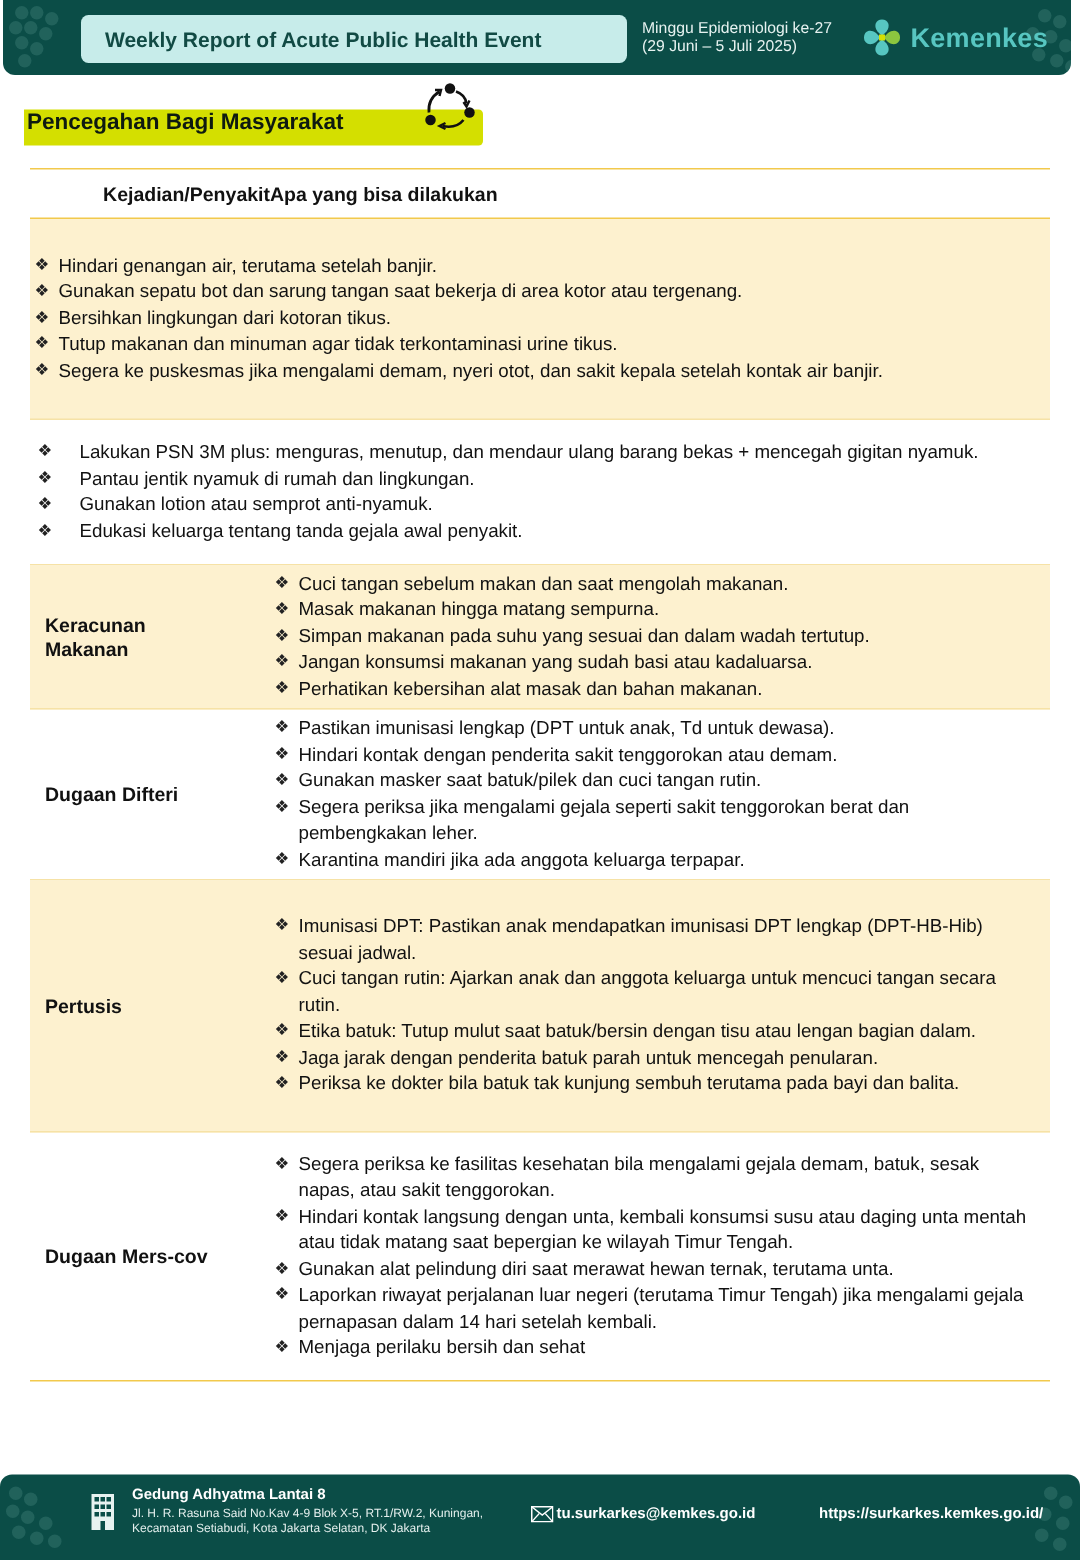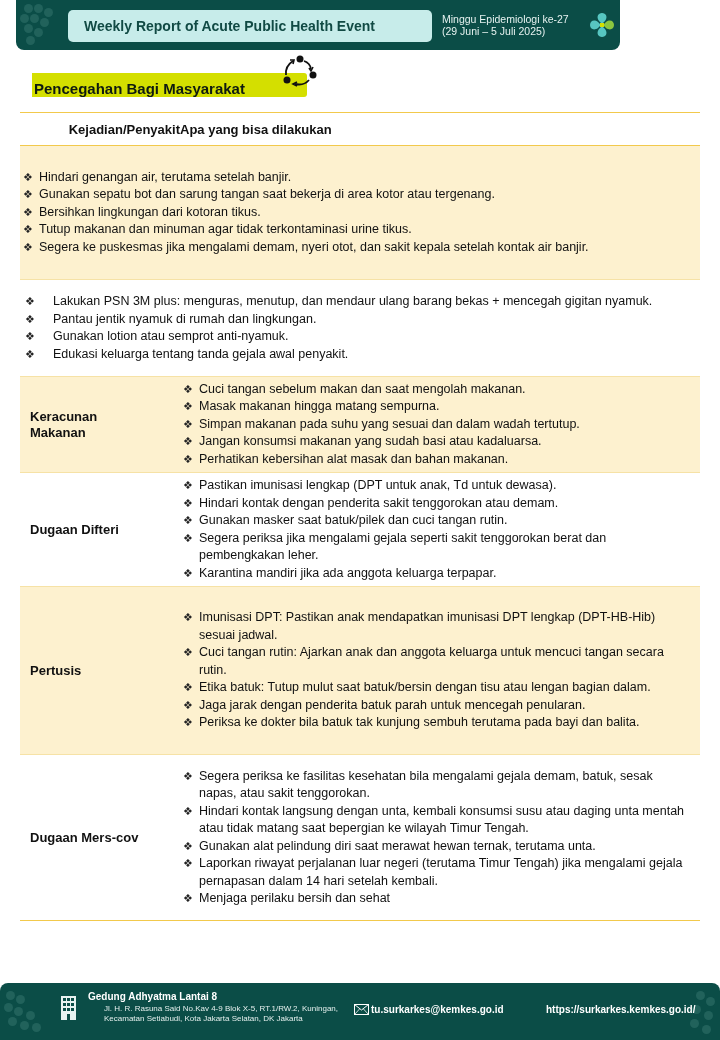--- a/index.html
+++ b/index.html
@@ -1,44 +1,44 @@
 <!DOCTYPE html>
 <html><head>
 <meta charset="utf-8">
 <style>
   * { box-sizing: border-box; margin: 0; padding: 0; }
   html, body { width: 720px; height: 1040px; background: #ffffff; overflow: hidden; }
   body { font-family: "Liberation Sans", "DejaVu Sans", sans-serif; color: #111; position: relative; }
 
   
   .header {
-    position: absolute; left: 16px; top: 0; width: 604px; height: 50px;
+    position: absolute; left: 2px; top: 0; width: 712px; height: 50px;
     background: #0b4d47; border-radius: 0 0 8px 8px; overflow: hidden;
   }
   .pattern { position: absolute; opacity: 0.35; }
   .pattern span { position: absolute; width: 9px; height: 9px; border-radius: 50%; background: #4a8a82; }
   .header-title-box {
     position: absolute; left: 52px; top: 10px; width: 364px; height: 32px;
     background: #c7ecea; border-radius: 5px;
     display: flex; align-items: center; padding-left: 16px;
   }
   .header-title { font-weight: bold; font-size: 14px; color: #114a44; }
   .header-week {
     position: absolute; left: 426px; top: 13px; font-size: 10.5px; color: #e6f2f0; line-height: 12px;
     font-family: "Liberation Sans", sans-serif;
   }
   .logo { position: absolute; left: 572px; top: 11px; display: flex; align-items: center; }
   .logo-mark { width: 28px; height: 28px; position: relative; }
   .logo-text { font-size: 18px; font-weight: bold; color: #57c6c1; margin-left: 5px; letter-spacing: 0.2px; }
 
   
   .section-title-bar {
-    position: absolute; left: 32px; top: 73px; width: 275px; height: 24px;
+    position: absolute; left: 16px; top: 73px; width: 306px; height: 24px;
     background: #d4df00; border-radius: 0 3px 3px 0;
-    display: flex; align-items: flex-end; padding-left: 2px;
+    display: flex; align-items: flex-start; padding-left: 2px;
   }
   .section-title { font-weight: bold; font-size: 15px; color: #0e1a10; }
   .cycle-icon { position: absolute; left: 280px; top: 53px; width: 40px; height: 40px; }
 
   
   .table { position: absolute; left: 20px; top: 112px; width: 680px; }
   .thead {
     display: flex; height: 34px; align-items: center;
     border-top: 1.5px solid #f2c94c; border-bottom: 1.5px solid #f2c94c;
   }
@@ -58,21 +58,21 @@
   .row.wide .bullet { width: 30px; flex: 0 0 30px; padding-left: 2px; }
   .action-text { flex: 1; }
 
   
   .footer {
     position: absolute; left: 0; top: 983px; width: 720px; height: 57px;
     background: #0b4d47; border-radius: 8px 8px 0 0; overflow: hidden;
   }
   .building-icon { position: absolute; left: 60px; top: 12px; width: 17px; height: 26px; }
   .address-title { position: absolute; left: 88px; top: 8px; font-weight: bold; font-size: 10px; color: #ffffff; }
-  .address-lines { position: absolute; left: 88px; top: 21px; width: 250px; font-size: 8px; line-height: 10px; color: #e4efed; margin-left: 16px; }
+  .address-lines { position: absolute; left: 88px; top: 21px; width: 250px; font-size: 8px; line-height: 10px; color: #e4efed; }
   .email { position: absolute; left: 354px; top: 21px; display: flex; align-items: center; color: #fff; font-size: 10px; font-weight: bold; }
   .mail-icon { width: 15px; height: 11px; margin-right: 2px; }
   .website { position: absolute; left: 546px; top: 21px; color: #fff; font-size: 10px; font-weight: bold; }
 </style>
 </head>
 <body>
 
 <div class="header">
   <div class="pattern" style="left:4px;top:2px;width:40px;height:46px;">
     <span style="left:4px;top:2px"></span>

